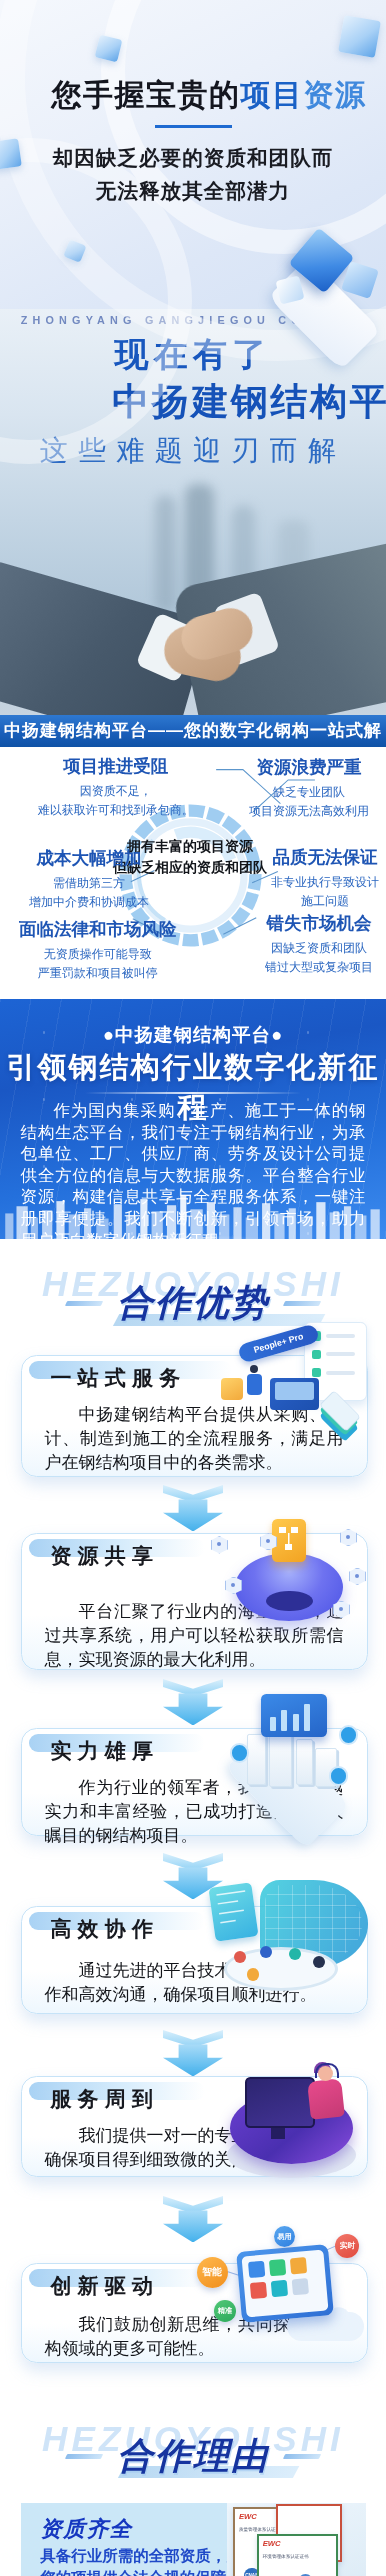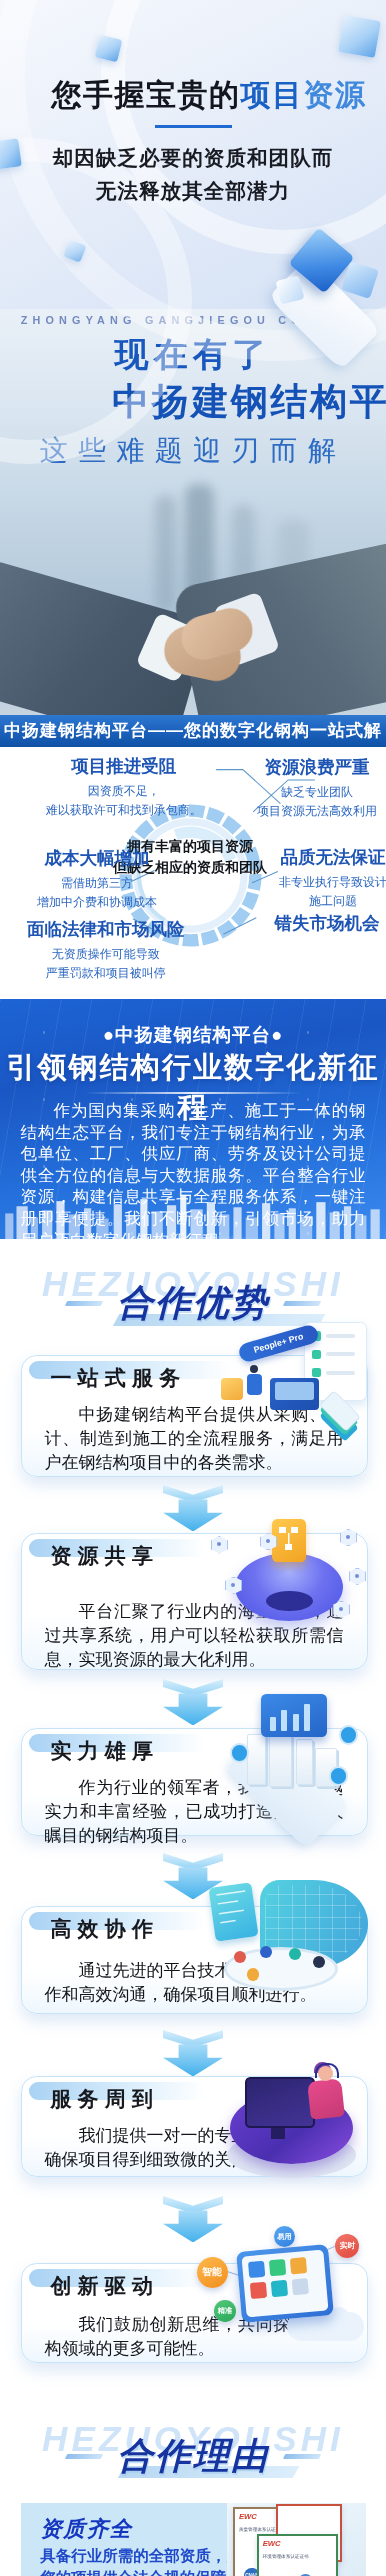--- a/index.html
+++ b/index.html
@@ -53,21 +53,21 @@
   .cuff-right{position:absolute;left:222px;top:124px;width:49px;height:62px;background:#e7edf2;transform:rotate(-20deg);border-radius:8.2px;}
   .hand1{position:absolute;left:164px;top:155px;width:77px;height:49px;background:linear-gradient(140deg,#d9b99c,#bd9878);border-radius:25px;transform:rotate(12deg);filter:blur(0.5px);}
   .hand2{position:absolute;left:181px;top:138px;width:72px;height:44px;background:linear-gradient(140deg,#e3c3a6,#c6a283);border-radius:23px;transform:rotate(-16deg);filter:blur(0.5px);}
 
   
   #s-banner{height:32px;background:linear-gradient(180deg,#2e78d0 0%,#1a5fba 55%,#0f52a6 100%);}
   .banner-text{width:100%;text-align:center;line-height:32px;color:#ffffff;font-size:17px;font-weight:bold;letter-spacing:1px;}
 
   
   #s-pain{height:252px;background:#ffffff;}
-  .pain-item{position:absolute;text-align:center;margin-left:8px;}
+  .pain-item{position:absolute;text-align:center;}
   .pain-title{font-size:17.5px;font-weight:bold;color:#1e55b4;margin:0 0 4.1px 0;}
   .pain-desc{font-size:12px;color:#2a66c0;line-height:19px;}
   .pi-tl{left:10.3px;top:7.2px;width:211px;}
   .pi-tr{left:237px;top:8.2px;width:144px;}
   .pi-ml{left:2.6px;top:99px;width:173px;}
   .pi-mr{left:263px;top:98px;width:124px;}
   .pi-bl{left:7.7px;top:170px;width:180px;}
   .pi-br{left:252px;top:164px;width:134px;}
   .pain-center{position:absolute;left:64px;top:89px;width:252px;text-align:center;font-size:14px;font-weight:bold;color:#12151a;line-height:21px;}
 
@@ -295,20 +295,22 @@
       <div class="pain-desc preline">非专业执行导致设计
 施工问题</div>
     </div>
     <div class="pain-item pi-bl">
       <div class="pain-title">面临法律和市场风险</div>
       <div class="pain-desc preline">无资质操作可能导致
 严重罚款和项目被叫停</div>
     </div>
     <div class="pain-item pi-br">
       <div class="pain-title">错失市场机会</div>
+      <div class="pain-desc preline">因缺乏资质和团队
+错过大型或复杂项目</div>
     </div>
   </div>
 
   <div class="sec" id="s-platform">
     <div class="plat-streaks"></div>
     <div class="plat-dots"></div>
     <div class="plat-tag">●中扬建钢结构平台●</div>
     <div class="plat-title">引领钢结构行业数字化新征程</div>
     <div class="plat-glow"></div>
     <div class="plat-para">作为国内集采购、生产、施工于一体的钢结构生态平台，我们专注于钢结构行业，为承包单位、工厂、供应厂商、劳务及设计公司提供全方位的信息与大数据服务。平台整合行业资源，构建信息共享与全程服务体系，一键注册即享便捷。我们不断创新，引领市场，助力用户迈向数字化钢构新征程。</div>

